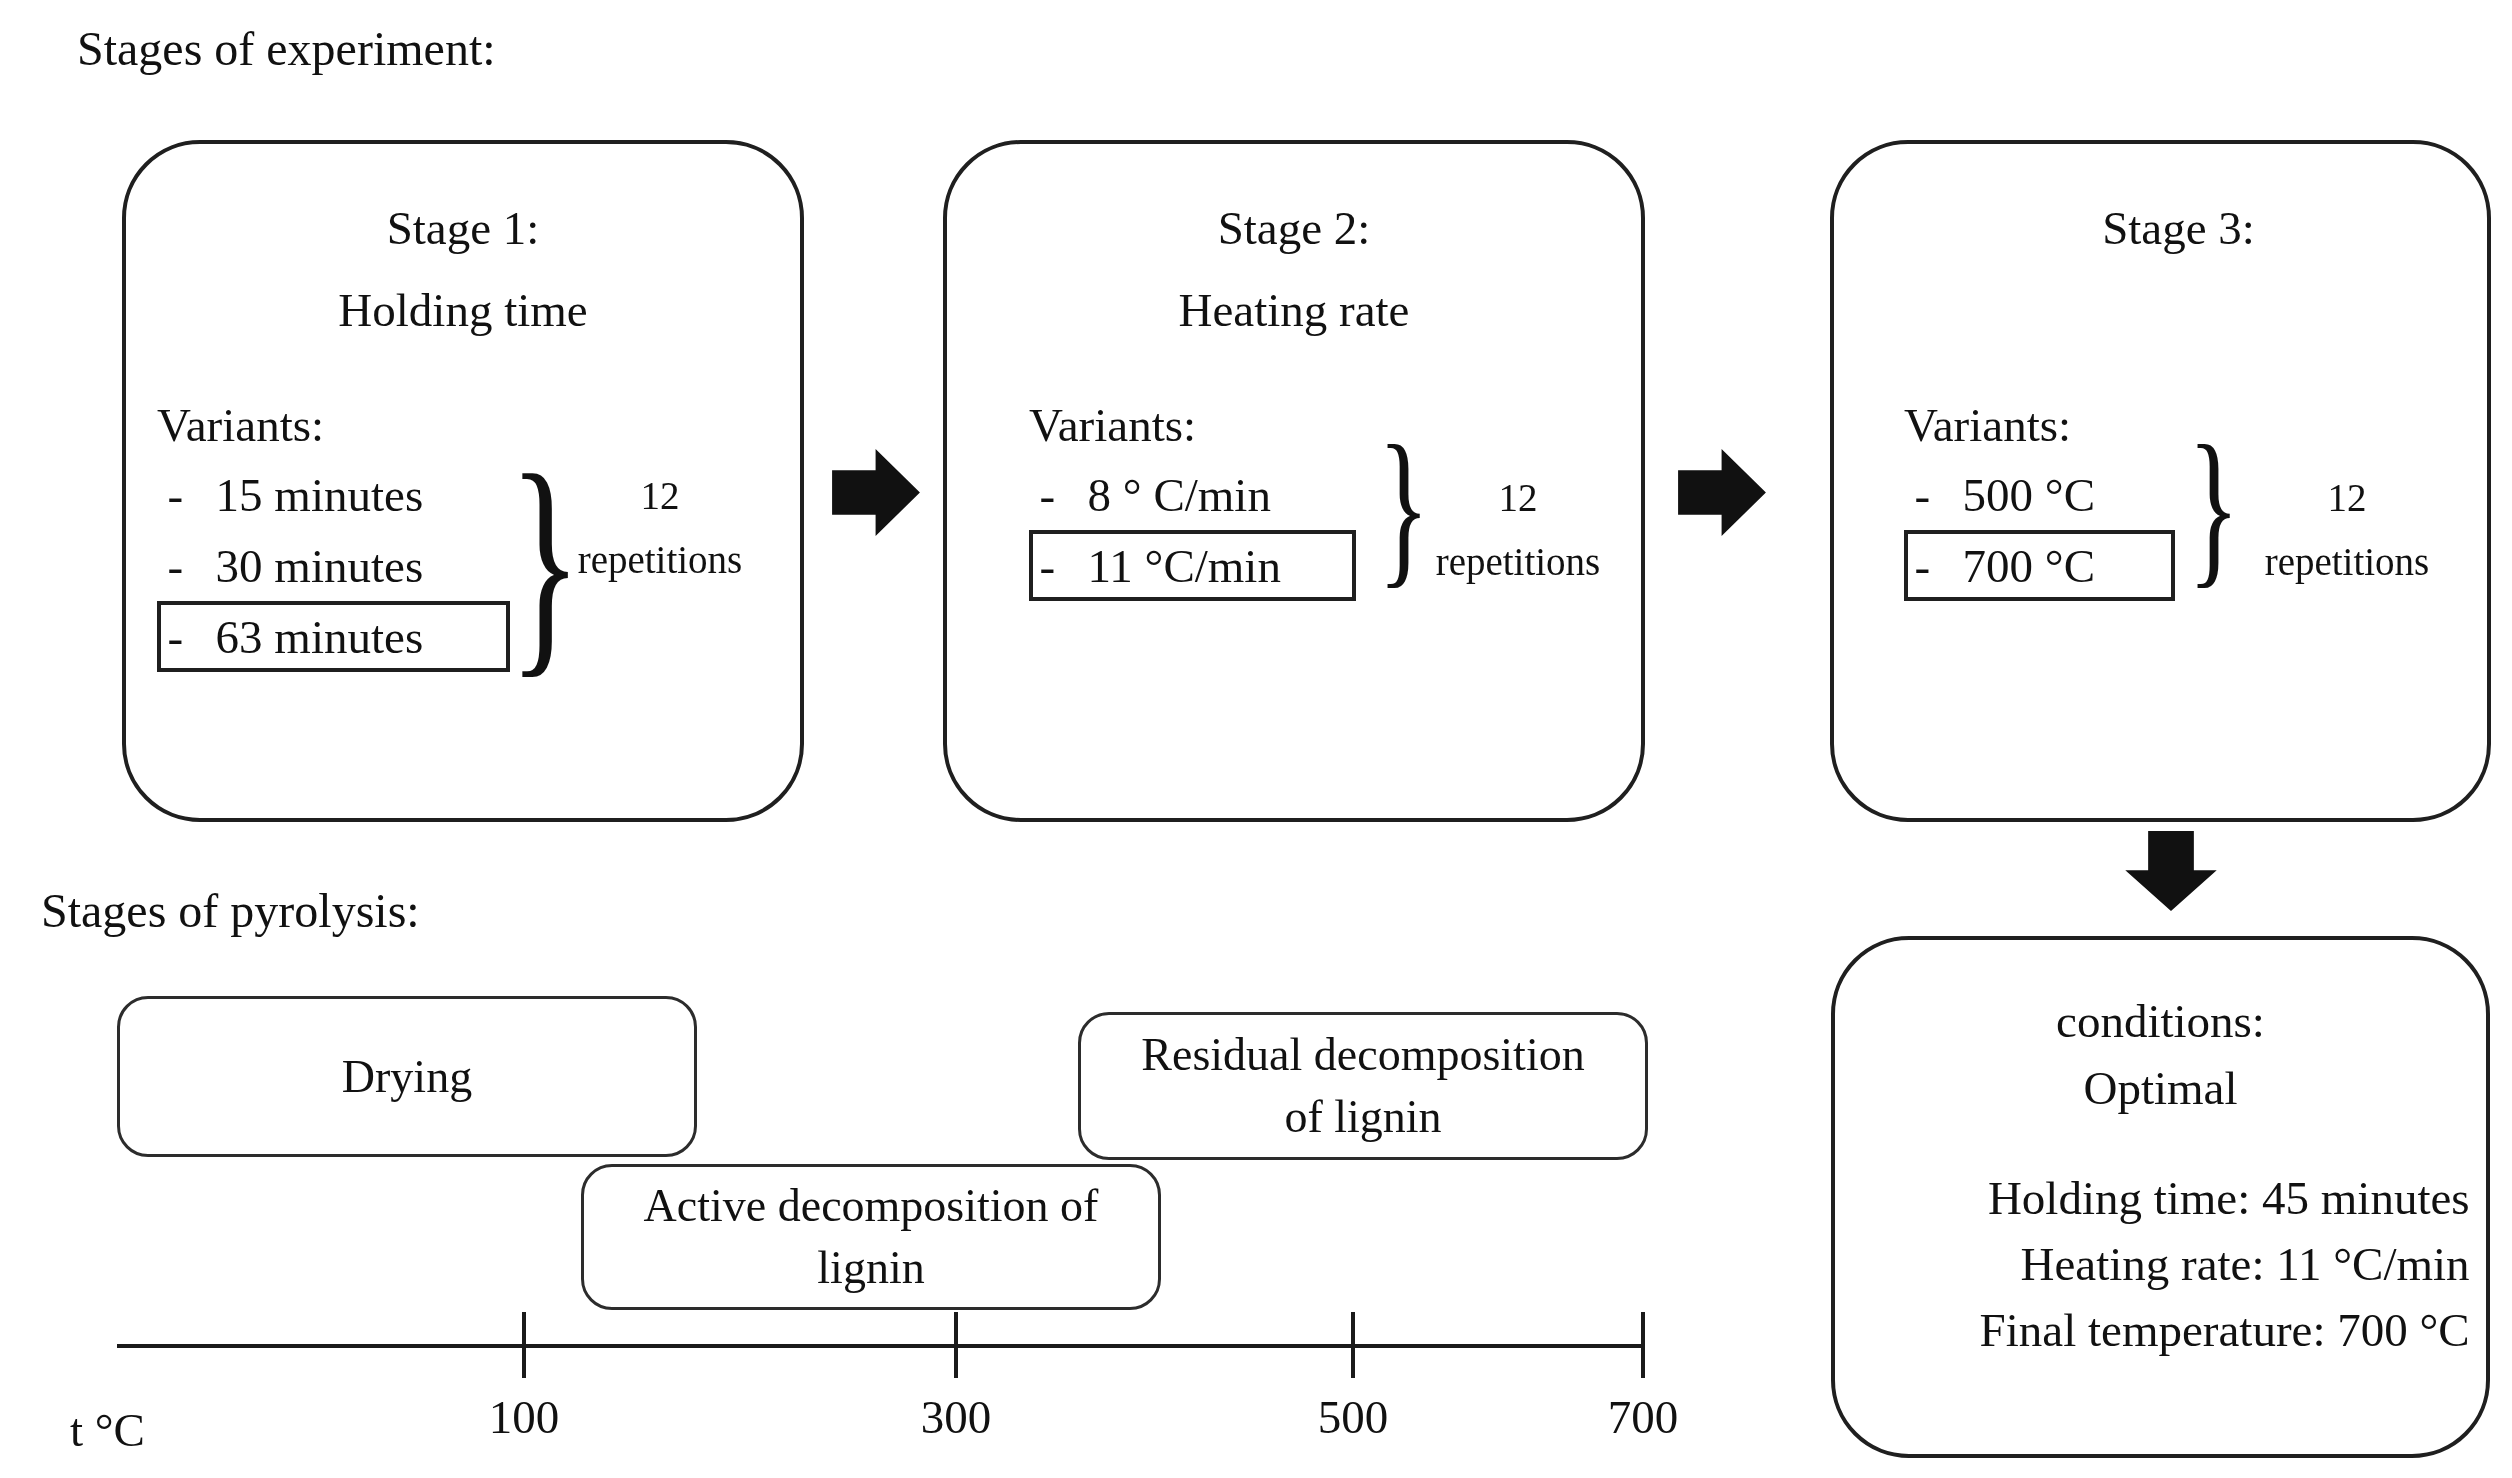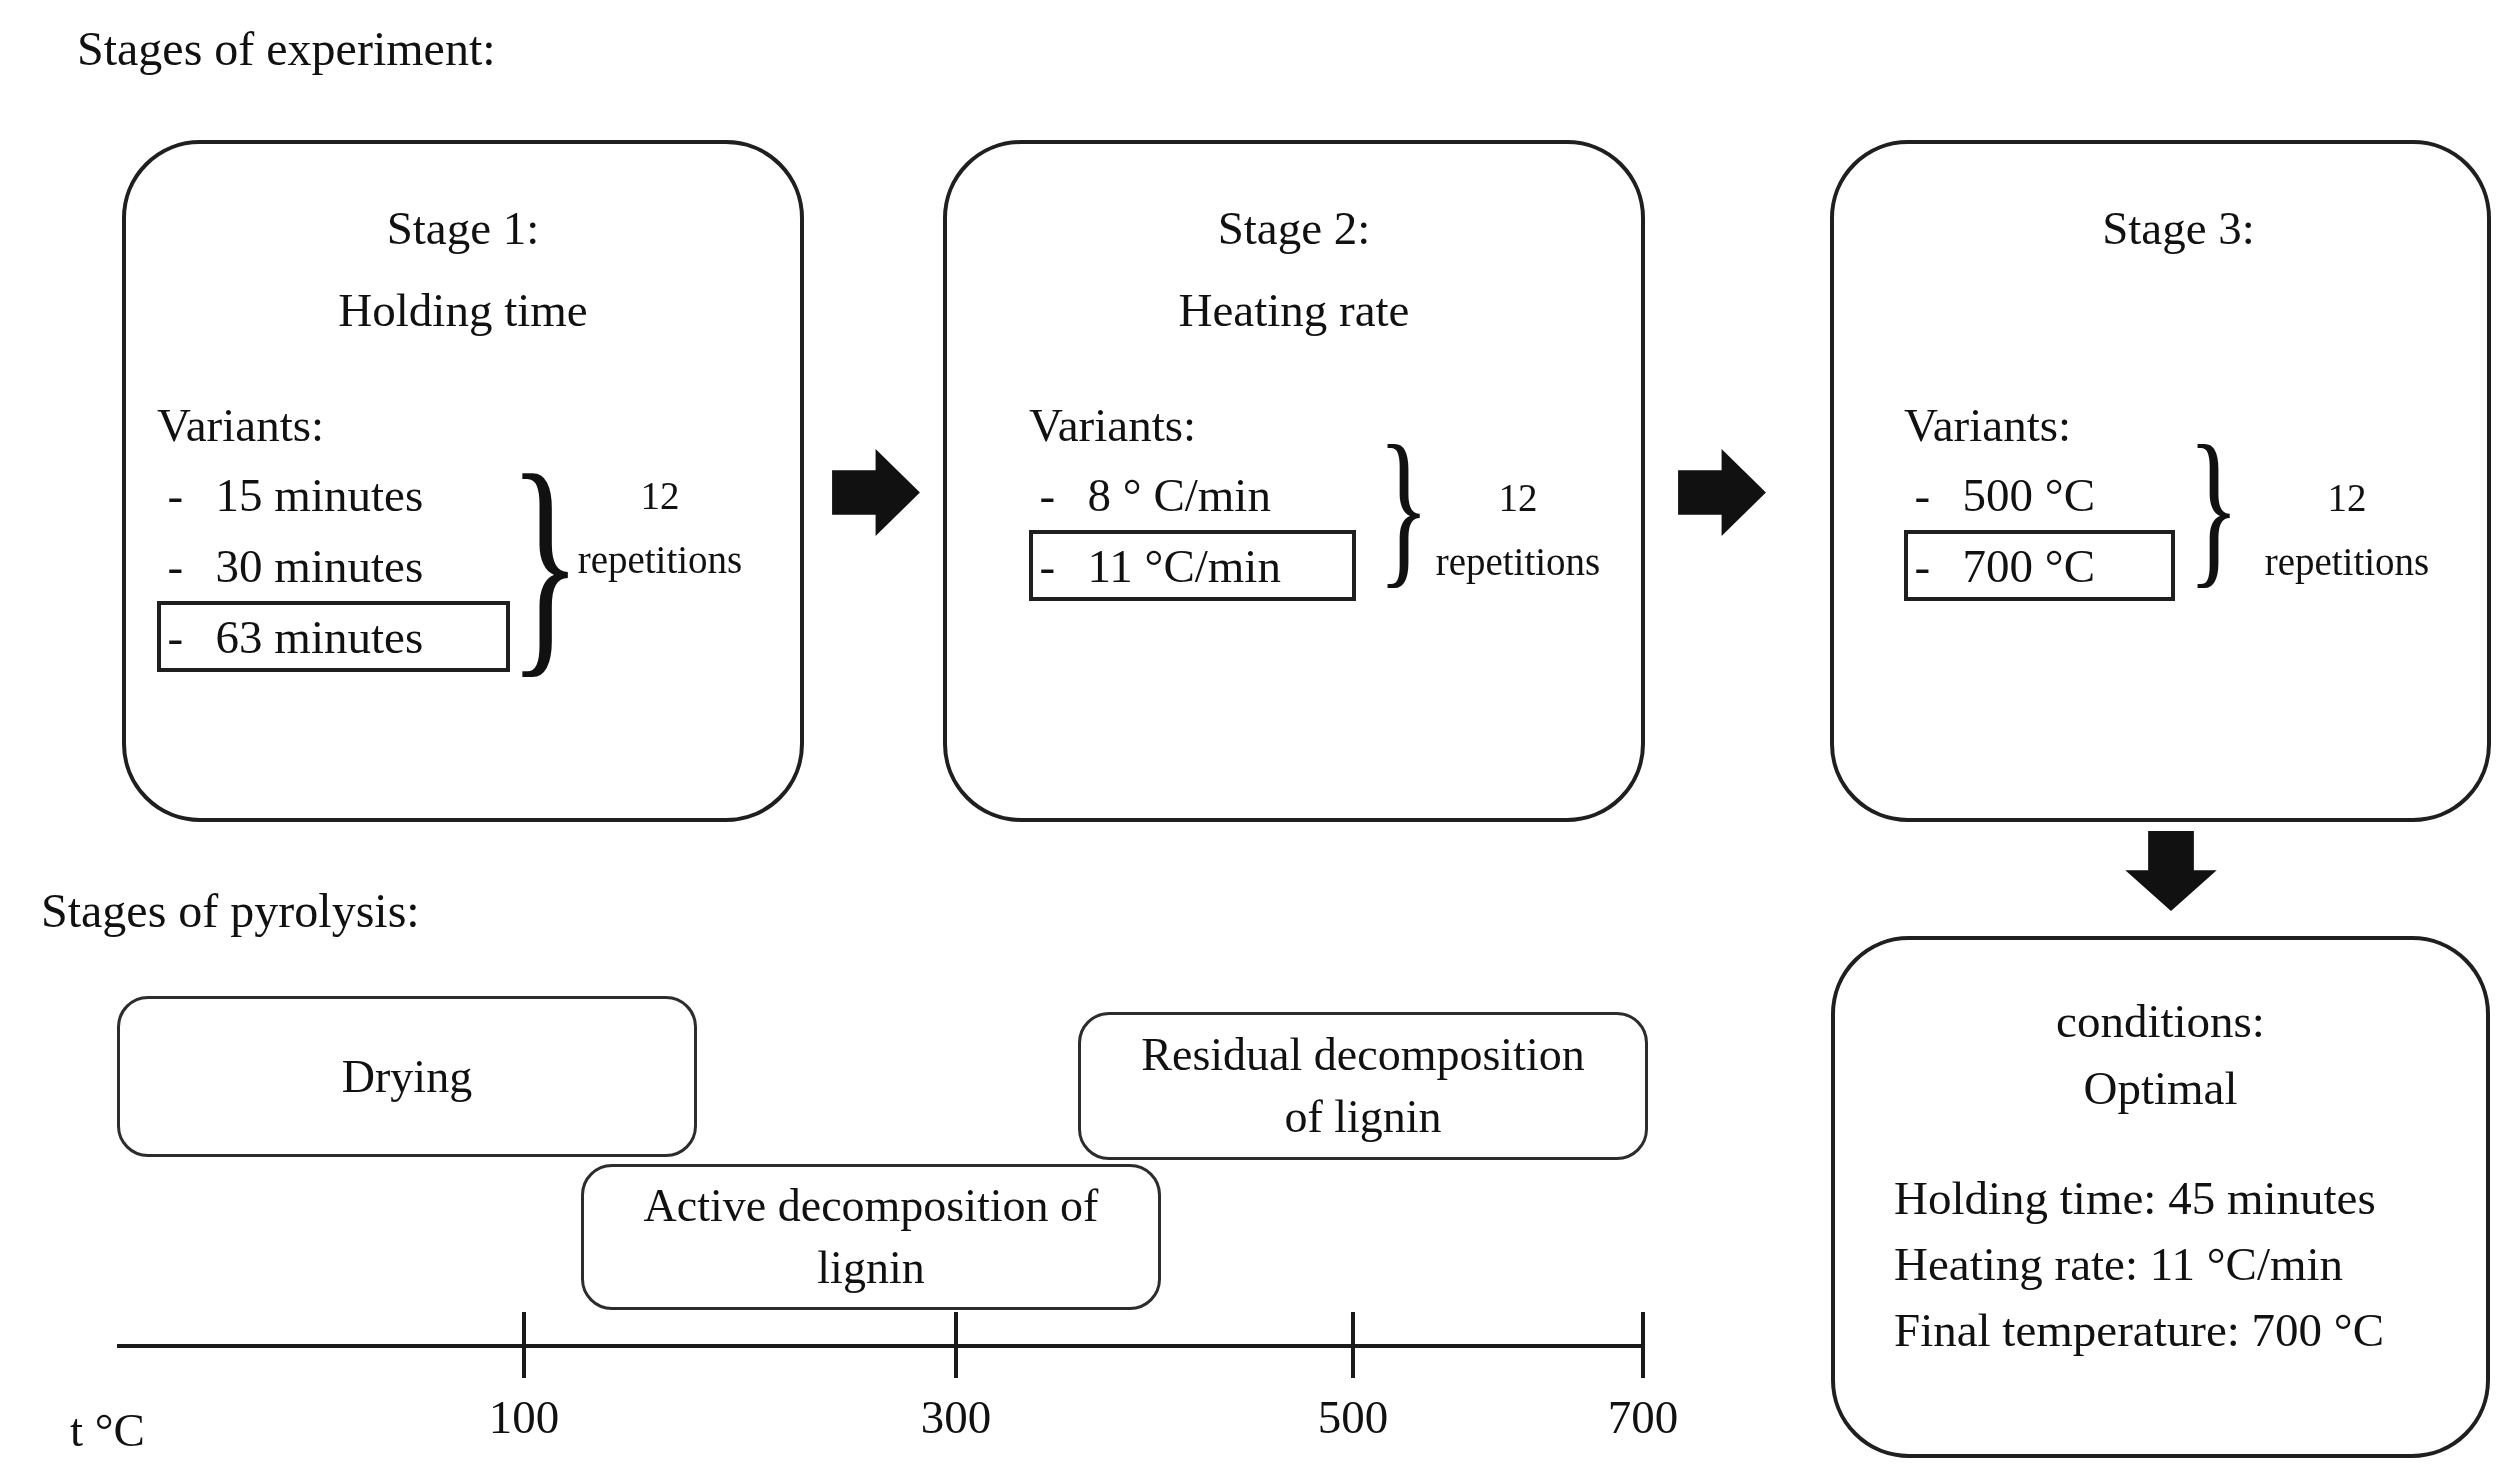--- a/index.html
+++ b/index.html
@@ -21,21 +21,21 @@
   .brace.b1{font-size:246px;}
   .brace.b2{font-size:174px;}
   .reps{position:absolute;width:238px;text-align:center;font-size:39px;line-height:64px;}
   
   .arrow{position:absolute;}
   .arrow svg{display:block;}
   
   .optimal{position:absolute;border:4.1px solid #1f1f1f;border-radius:78px;box-sizing:border-box;background:#fff;}
   .optimal-title{text-align:center;font-size:47px;line-height:67px;padding-top:48px;}
   .optimal-lines{font-size:47px;line-height:66px;margin-top:43px;padding-left:59px;padding-right:16.4px;}
-  .optimal-lines div{white-space:nowrap;}
+  .optimal-lines div{white-space:nowrap;text-align:right;}
   
   .pyrobox{position:absolute;border:3.3px solid #2c2c2c;border-radius:31px;background:#fff;box-sizing:border-box;
            display:flex;flex-direction:column;align-items:center;justify-content:center;
            text-align:center;font-size:46px;line-height:62px;}
   .axis-line{position:absolute;background:#1a1a1a;}
   .tick{position:absolute;background:#1a1a1a;}
   .tick-label{position:absolute;width:148px;text-align:center;font-size:47px;}
   .axis-unit{position:absolute;font-size:47px;white-space:nowrap;margin-top:40px;}
 </style>
 </head>

